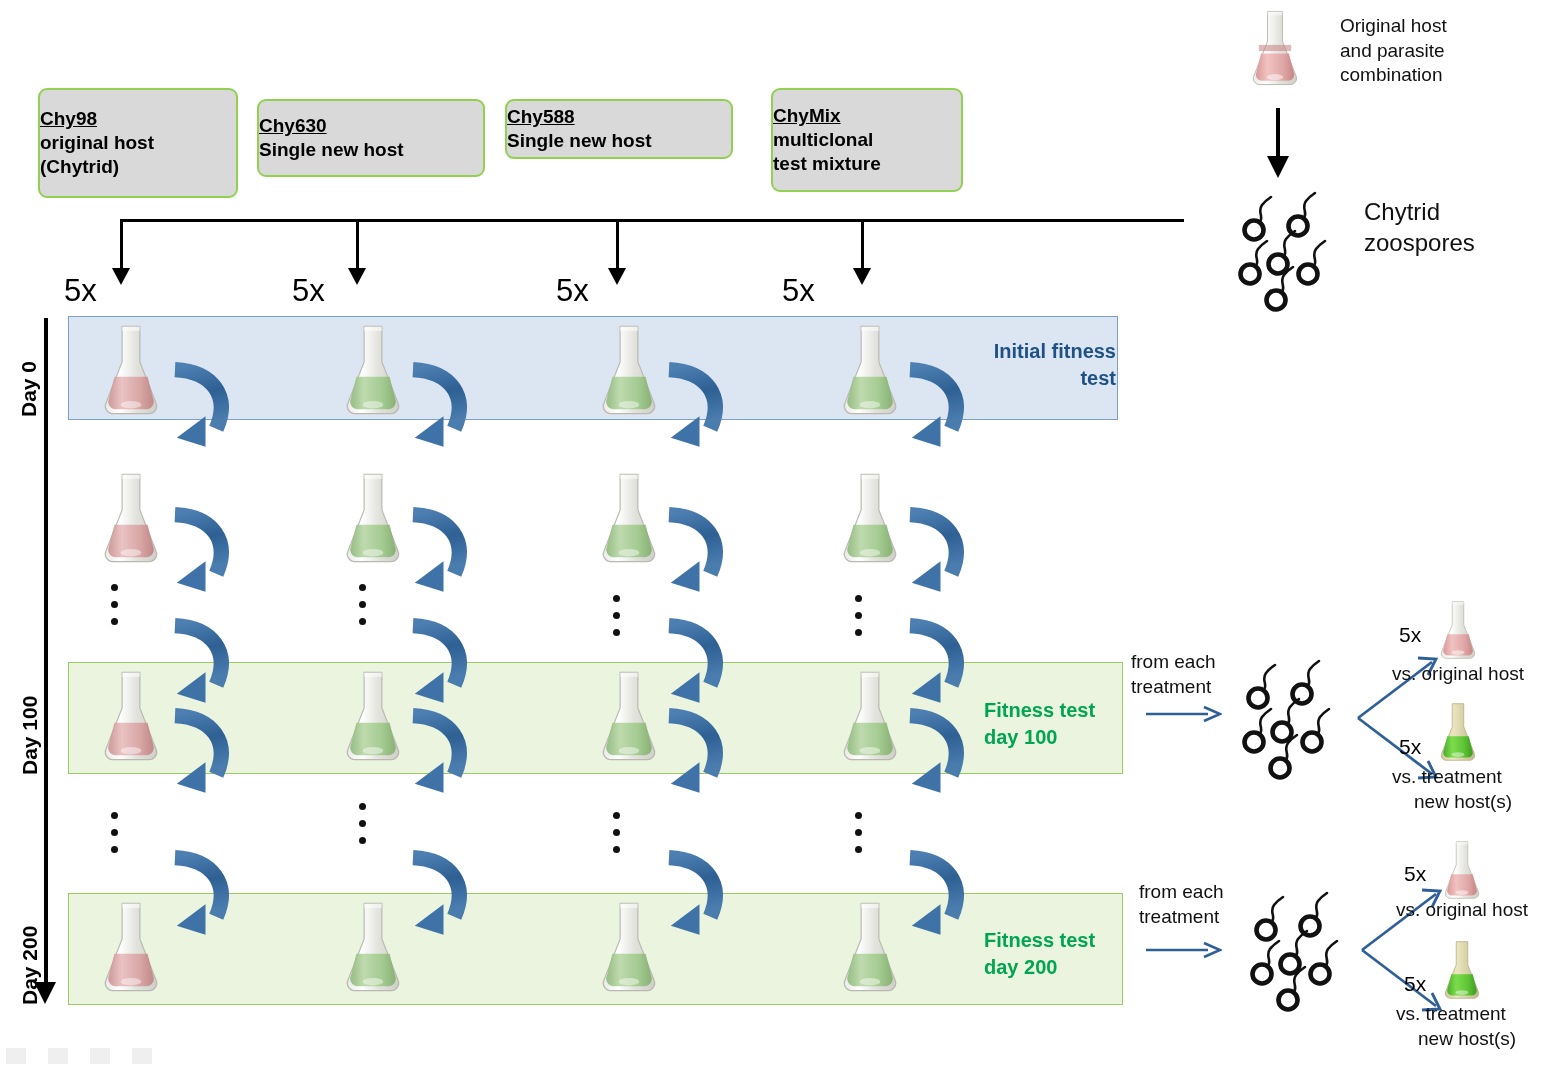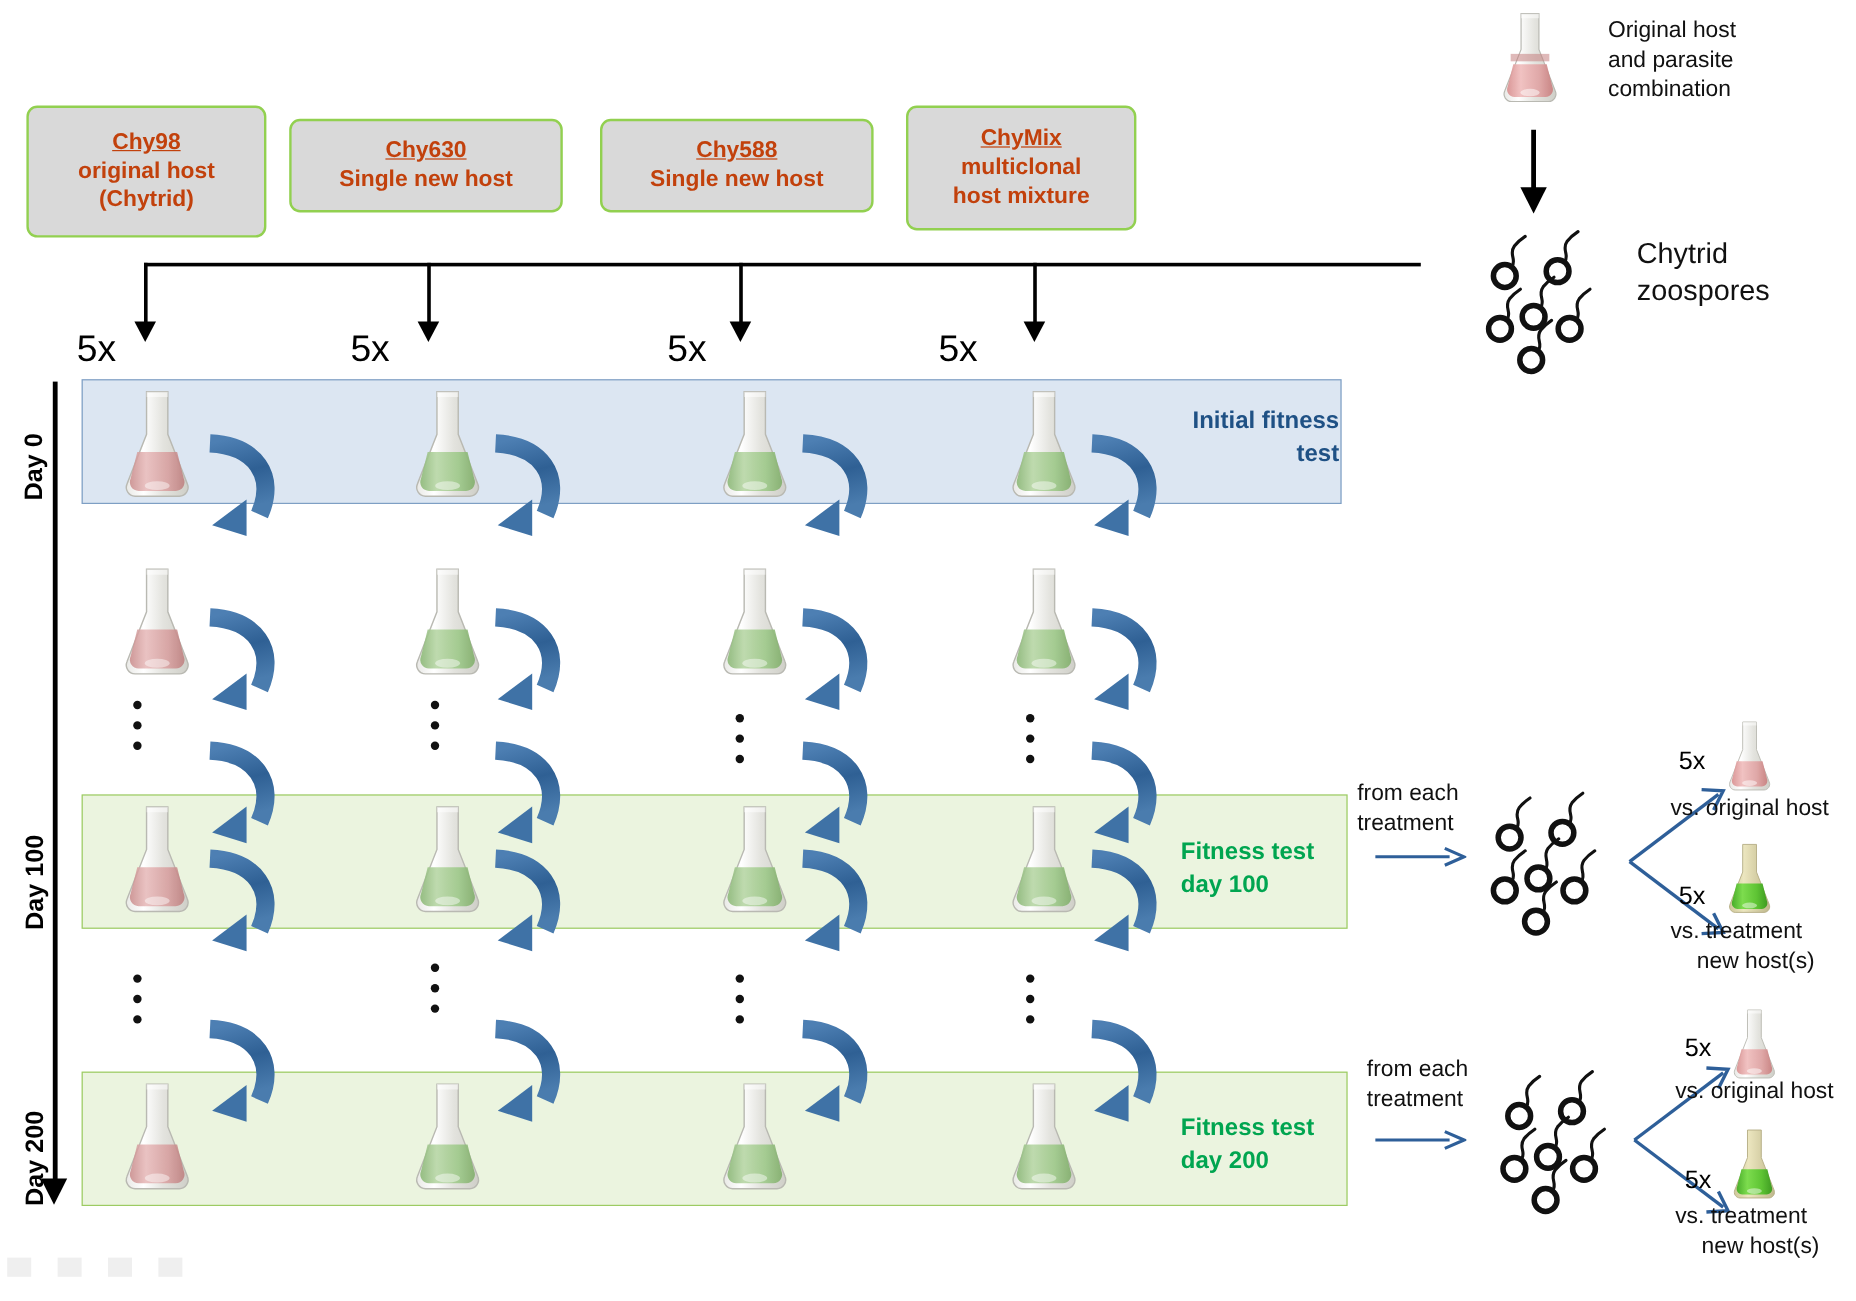--- a/index.html
+++ b/index.html
@@ -3,22 +3,22 @@
 <meta charset="utf-8">
 <style>
   html,body{margin:0;padding:0;background:#ffffff;}
   body{width:1547px;height:1084px;position:relative;overflow:hidden;
        font-family:"Liberation Sans",sans-serif;color:#000;}
   .stage{position:absolute;left:0;top:0;width:1547px;height:1084px;}
 
   
   .tbox{position:absolute;box-sizing:border-box;background:#d9d9d9;
         border:2.5px solid #92d050;border-radius:9px;
-        display:flex;flex-direction:column;align-items:center;justify-content:center;
-        font-weight:bold;font-size:19px;line-height:1.26;color:#c2410c;text-align:center;}
+        display:flex;flex-direction:column;align-items:flex-start;justify-content:center;
+        font-weight:bold;font-size:19px;line-height:1.26;color:#000000;text-align:center;margin-left:16px;}
   .tbox .code{text-decoration:underline;}
 
   
   .bus{position:absolute;background:#000;}
   .vline{position:absolute;background:#000;width:2.5px;}
   .head-down{position:absolute;width:0;height:0;
       border-left:9px solid transparent;border-right:9px solid transparent;
       border-top:17px solid #000;}
   .fivex{position:absolute;font-size:31px;line-height:1;color:#000;}
 
@@ -131,29 +131,29 @@
     <div class="code">Chy98</div>
     <div>original host</div>
     <div>(Chytrid)</div>
   </div>
 
   <div class="tbox" style="left:241px;top:99px;width:228px;height:78px;">
     <div class="code">Chy630</div>
     <div>Single new host</div>
   </div>
 
-  <div class="tbox" style="left:500px;top:99px;width:228px;height:78px;">
+  <div class="tbox" style="left:489px;top:99px;width:228px;height:60px;">
     <div class="code">Chy588</div>
     <div>Single new host</div>
   </div>
 
   <div class="tbox" style="left:755px;top:88px;width:192px;height:104px;">
     <div class="code">ChyMix</div>
     <div>multiclonal</div>
-    <div>host mixture</div>
+    <div>test mixture</div>
   </div>
 
   <div class="bus" style="left:120px;top:219px;width:1064px;height:3px;"></div>
 
   <div class="vline" style="left:120px;top:219px;height:54px;"></div>
   <div class="head-down" style="left:112px;top:268px;"></div>
   <div class="fivex" style="left:64px;top:275px;">5x</div>
 
   <div class="vline" style="left:356px;top:219px;height:54px;"></div>
   <div class="head-down" style="left:348px;top:268px;"></div>

